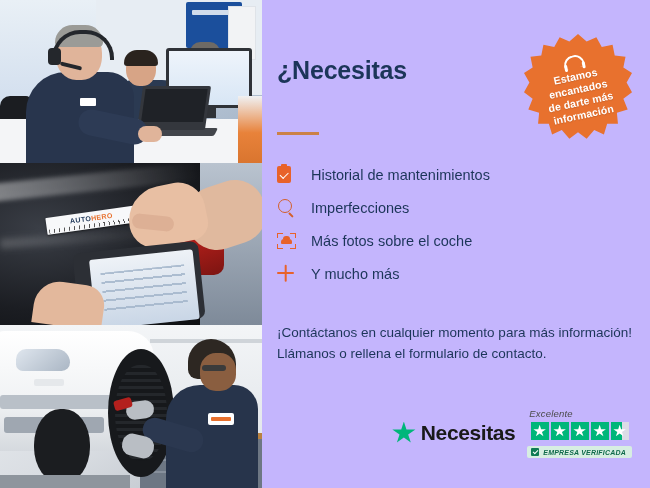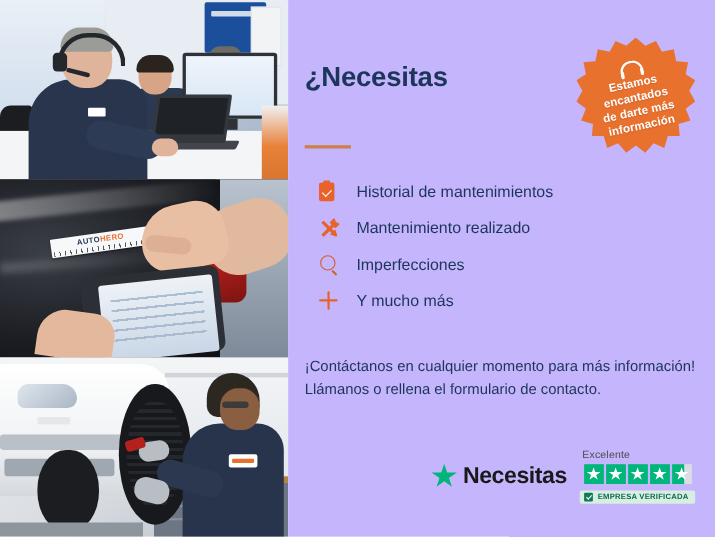--- a/index.html
+++ b/index.html
@@ -121,21 +121,21 @@
     display:flex;align-items:center;justify-content:center;
   }
   .badge-inner{transform:rotate(-12deg);text-align:center;color:#fff;}
   .badge-headset{width:17px;height:12px;margin:0 auto 3px;position:relative;}
   .badge-headset i{position:absolute;left:0;top:0;width:17px;height:11px;border:2px solid #fff;border-bottom:none;border-radius:10px 10px 0 0;}
   .badge-headset i:before{content:"";position:absolute;left:-2px;top:6px;width:3px;height:7px;background:#fff;border-radius:2px;}
   .badge-headset i:after{content:"";position:absolute;right:-2px;top:6px;width:3px;height:7px;background:#fff;border-radius:2px;}
   .badge-text{font-size:10.5px;font-weight:bold;line-height:13px;letter-spacing:.1px;text-shadow:0 1px 1px rgba(0,0,0,.12);}
 
   
-  .features{position:absolute;left:28px;top:158px;width:330px;}
+  .features{position:absolute;left:15px;top:158px;width:330px;}
   .feature{display:flex;align-items:center;height:33px;}
   .feature .ico{width:30px;flex:0 0 30px;display:flex;align-items:center;justify-content:flex-start;}
   .feature .txt{font-size:14.5px;color:#1c3559;line-height:18px;padding-left:4px;}
 
   .ic{position:relative;display:block;}
   
   .ic-clip{width:14px;height:17px;background:#e8622a;border-radius:2px;}
   .ic-clip:before{content:"";position:absolute;left:4px;top:-2px;width:6px;height:3px;background:#e8622a;border-radius:1px;}
   .ic-clip:after{content:"";position:absolute;left:3px;top:6px;width:7px;height:3.5px;border-left:1.6px solid #fff;border-bottom:1.6px solid #fff;transform:rotate(-45deg);}
   
@@ -164,21 +164,21 @@
 
   
   .para{position:absolute;left:15px;top:322px;width:360px;font-size:13.5px;line-height:21px;color:#1c3559;}
 
   
   .tp{position:absolute;right:18px;bottom:30px;display:flex;align-items:center;gap:12px;}
   .tp-logo{display:flex;align-items:center;gap:5px;}
   .tp-star{width:24px;height:23px;background:#00b67a;
      clip-path:polygon(50% 0%,61% 35%,98% 35%,68% 57%,79% 91%,50% 70%,21% 91%,32% 57%,2% 35%,39% 35%);}
   .tp-word{font-size:21px;font-weight:bold;color:#191919;letter-spacing:-.4px;}
-  .tp-right{display:flex;flex-direction:column;align-items:center;gap:3px;}
+  .tp-right{display:flex;flex-direction:column;align-items:center;gap:3px;font-style:italic;}
   .tp-excelente{font-size:9.5px;color:#4a4a4a;letter-spacing:.2px;align-self:flex-start;margin-left:2px;}
   .tp-stars{display:flex;gap:2px;}
   .tp-box{width:18px;height:18px;background:#00b67a;display:flex;align-items:center;justify-content:center;position:relative;}
   .tp-box.partial{background:#dcdce6;}
   .tp-box.partial:before{content:"";position:absolute;left:0;top:0;width:62%;height:100%;background:#00b67a;}
   .tp-box s{position:relative;width:13px;height:12.5px;background:#fff;text-decoration:none;
      clip-path:polygon(50% 0%,61% 35%,98% 35%,68% 57%,79% 91%,50% 70%,21% 91%,32% 57%,2% 35%,39% 35%);}
   .tp-verified{margin-top:3px;background:#d7eee2;border-radius:2px;padding:2px 6px 2px 4px;display:flex;align-items:center;gap:4px;}
   .tp-check{width:8px;height:8px;background:#0f7b55;border-radius:1px;position:relative;}
   .tp-check:after{content:"";position:absolute;left:1.6px;top:2px;width:4px;height:2px;border-left:1.2px solid #fff;border-bottom:1.2px solid #fff;transform:rotate(-45deg);}
@@ -299,39 +299,42 @@
 
     <div class="features">
 
       <div class="feature">
         <span class="ico">
             <span class="ic ic-clip"></span>
           </span>
         <span class="txt">Historial de mantenimientos</span>
       </div>
 
-      <div class="feature">
-        <span class="ico">
-            <span class="ic ic-tools">
-              <i></i>
-              <i></i>
-            </span>
-          </span>
-        <span class="txt">Mantenimiento realizado</span>
-      </div>
 
       <div class="feature">
         <span class="ico">
             <span class="ic ic-mag">
               <i></i>
             </span>
           </span>
         <span class="txt">Imperfecciones</span>
       </div>
 
+      <div class="feature">
+        <span class="ico">
+            <span class="ic ic-frame">
+              <i></i>
+              <i></i>
+              <i></i>
+              <i></i>
+              <b></b>
+            </span>
+          </span>
+        <span class="txt">Más fotos sobre el coche</span>
+      </div>
 
       <div class="feature">
         <span class="ico">
             <span class="ic ic-plus">
               <i></i>
               <i></i>
             </span>
           </span>
         <span class="txt">Y mucho más</span>
       </div>

